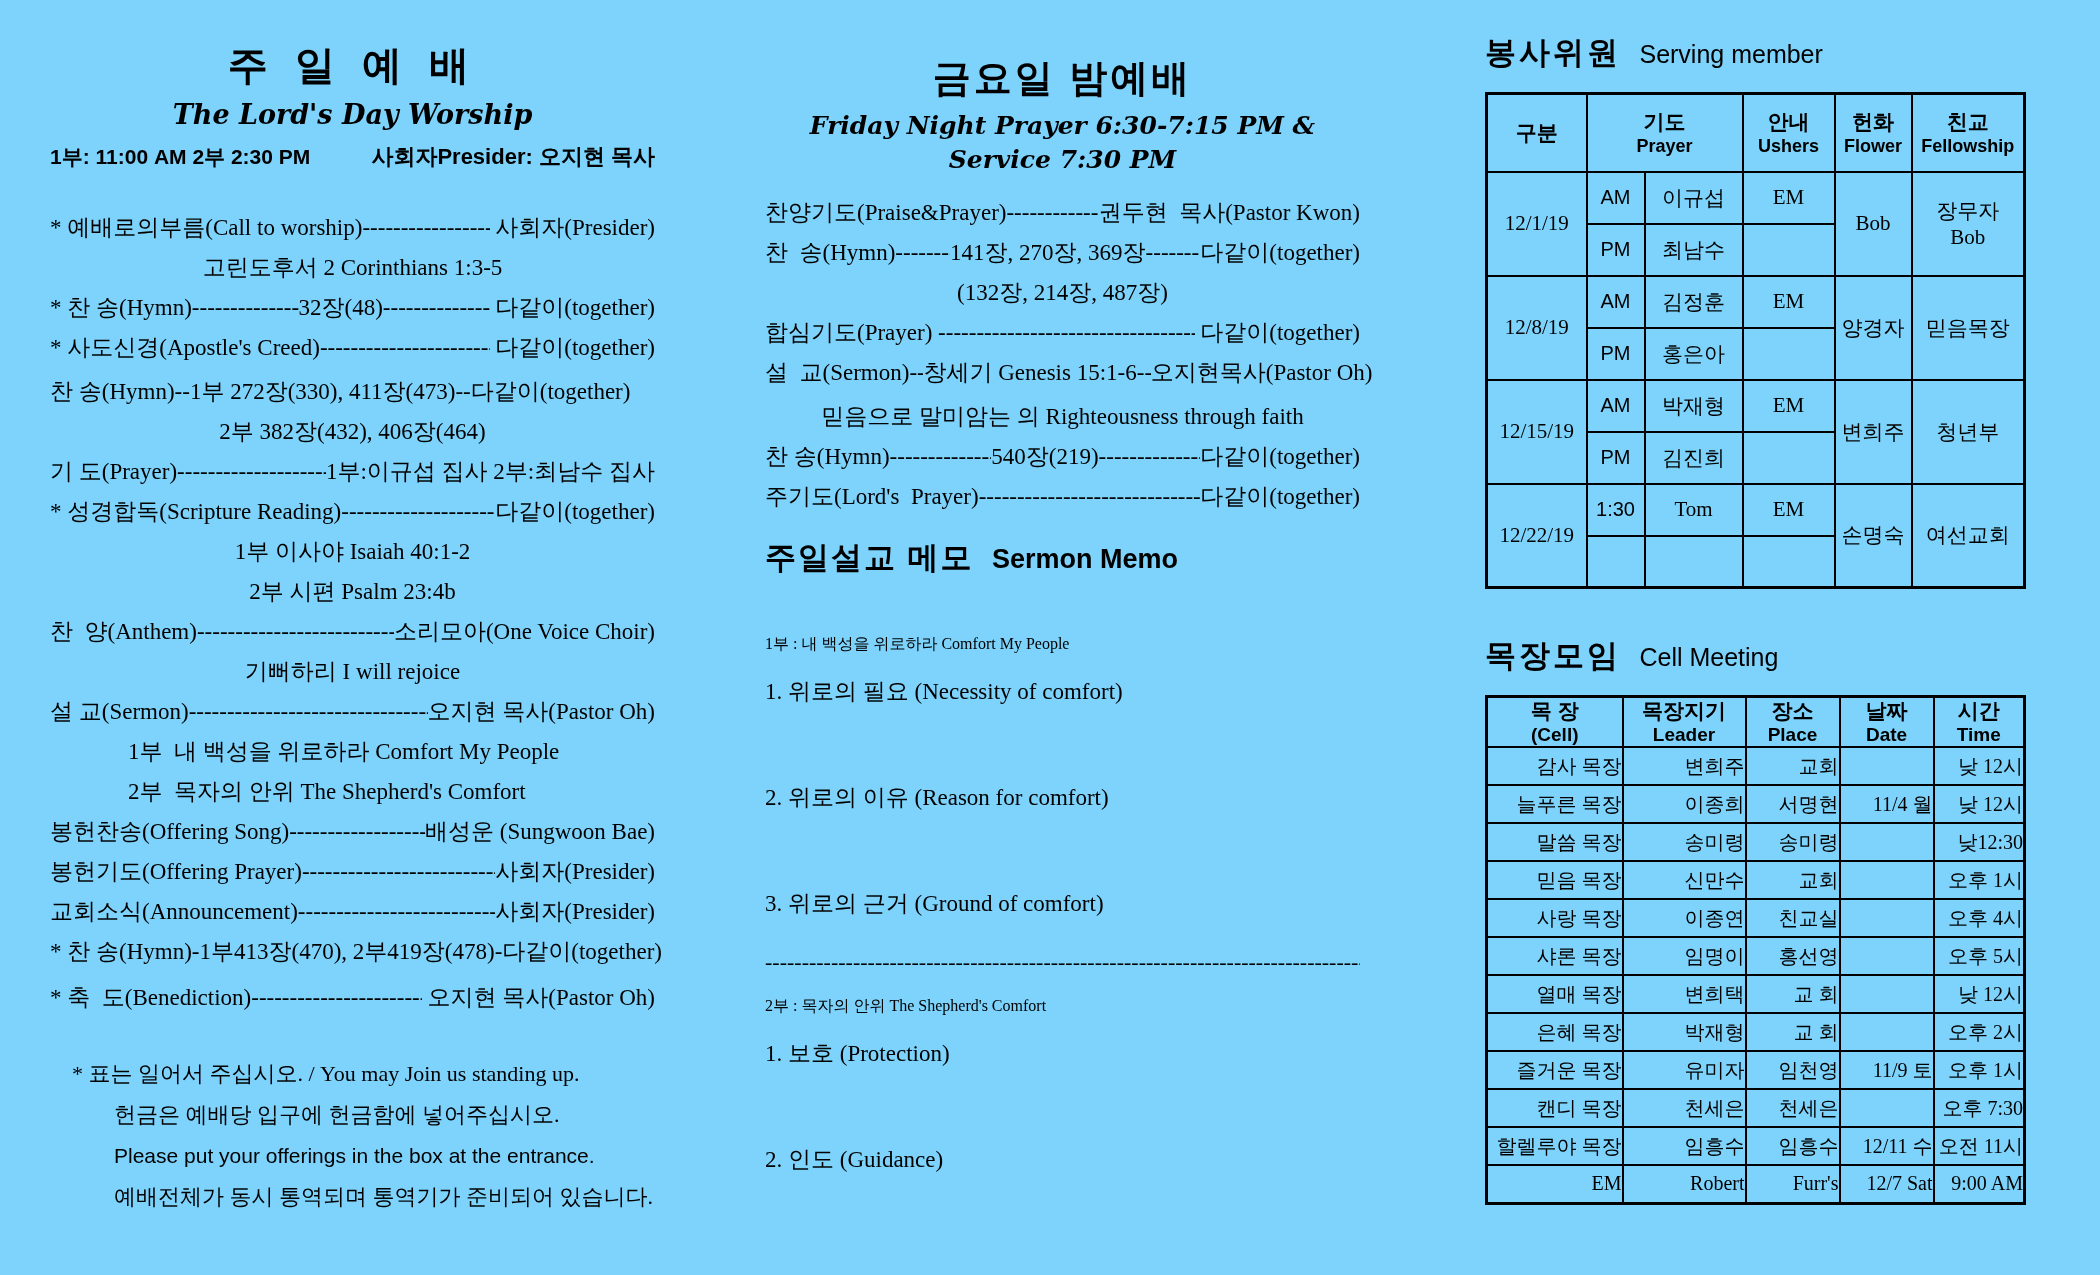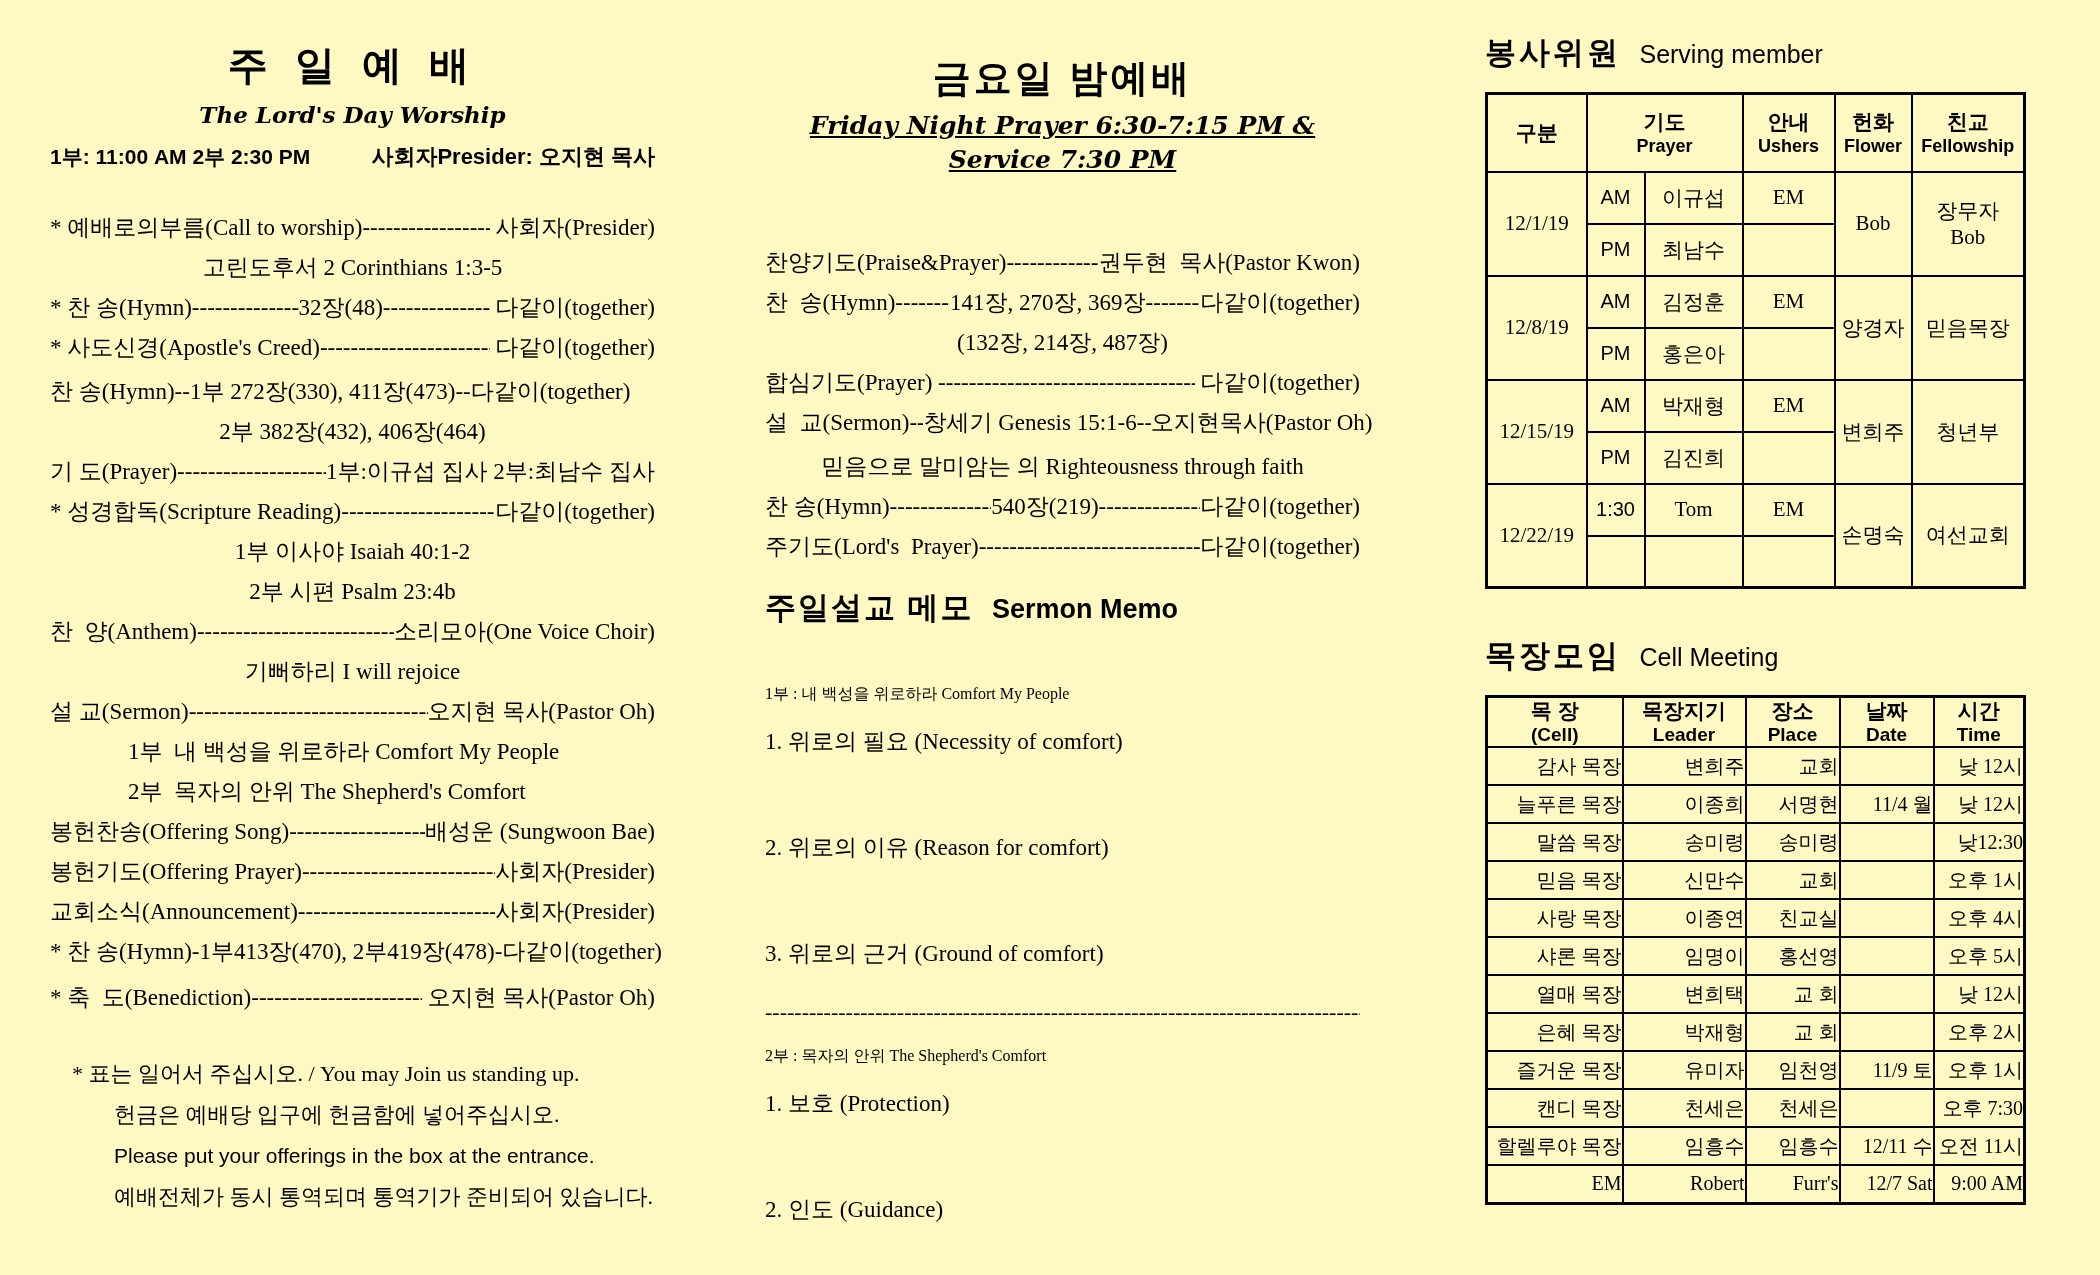--- a/index.html
+++ b/index.html
@@ -1,28 +1,28 @@
 <!DOCTYPE html>
 <html><head>
 <meta charset="utf-8">
 <style>
   html,body{margin:0;padding:0;background:#fff;}
-  .page{position:relative;width:2100px;height:1275px;background:#fef9c3;color:#000;
+  .page{position:relative;width:2100px;height:1275px;background:#7dd3fc;color:#000;
         font-family:"Liberation Serif",serif;overflow:hidden;}
   .col{position:absolute;top:0;}
   #col-left{left:50px;top:42px;width:605px;}
   #col-middle{left:765px;top:55px;width:595px;}
   #col-right{left:1485px;top:28px;width:538px;}
 
   .big-title{text-align:center;font-family:"Liberation Sans",sans-serif;font-weight:bold;
              font-size:40px;line-height:46px;letter-spacing:8px;margin:0 0 10px;}
   #col-middle .big-title{font-size:38px;letter-spacing:3px;margin:0 0 8px;}
   .script{text-align:center;font-family:"DejaVu Serif",serif;font-style:italic;font-weight:bold;
-          font-size:23px;line-height:34px;margin:0 0 10px;}
-  #col-middle .script{font-size:25px;margin:0 0 72px;text-decoration:underline;}
+          font-size:27px;line-height:34px;margin:0 0 10px;}
+  #col-middle .script{font-size:25px;margin:0 0 22px;}
   .sched{display:flex;justify-content:space-between;align-items:baseline;
          font-family:"Liberation Sans",sans-serif;font-weight:bold;font-size:21px;
          line-height:30px;margin:0 0 42px;}
   .sched .presider{font-size:22px;}
 
   .line{display:flex;align-items:baseline;white-space:pre;font-size:23px;line-height:28px;margin-bottom:12px;}
   .line.center{display:block;text-align:center;}
   .line.indent{display:block;padding-left:78px;}
   .line.mt-lg{margin-top:18px;}
   .line.mt-md{margin-top:16px;}

